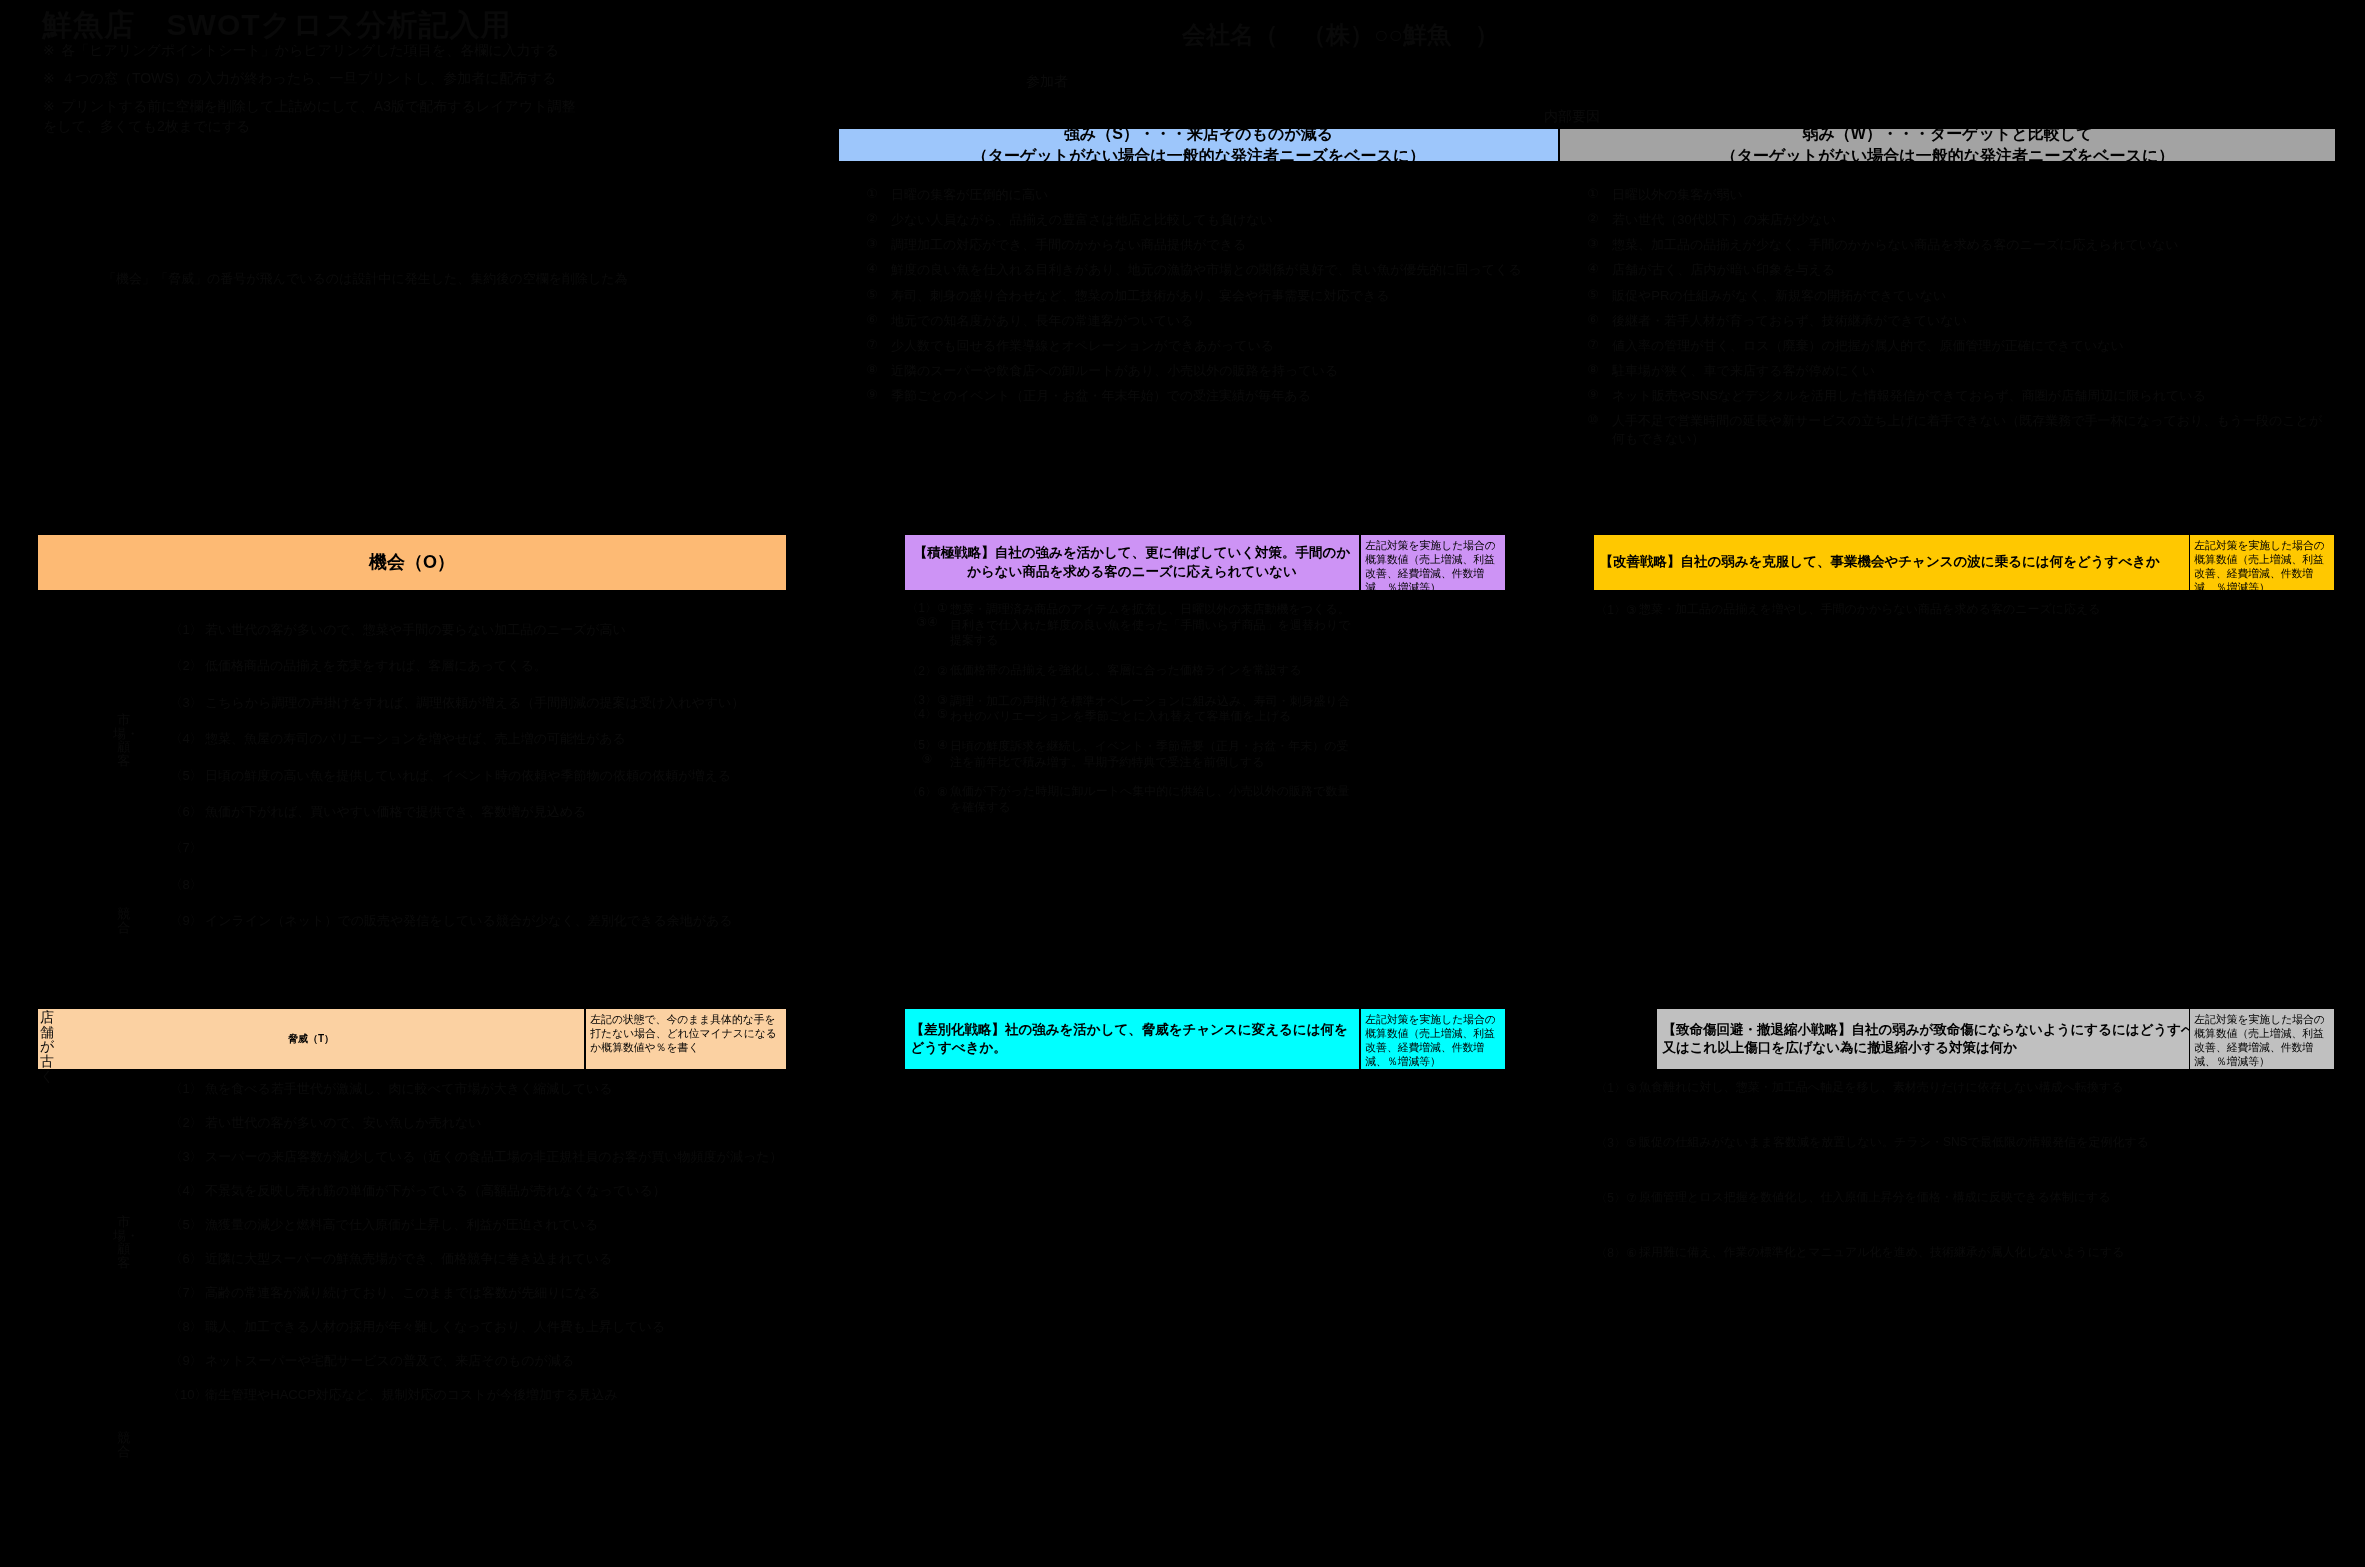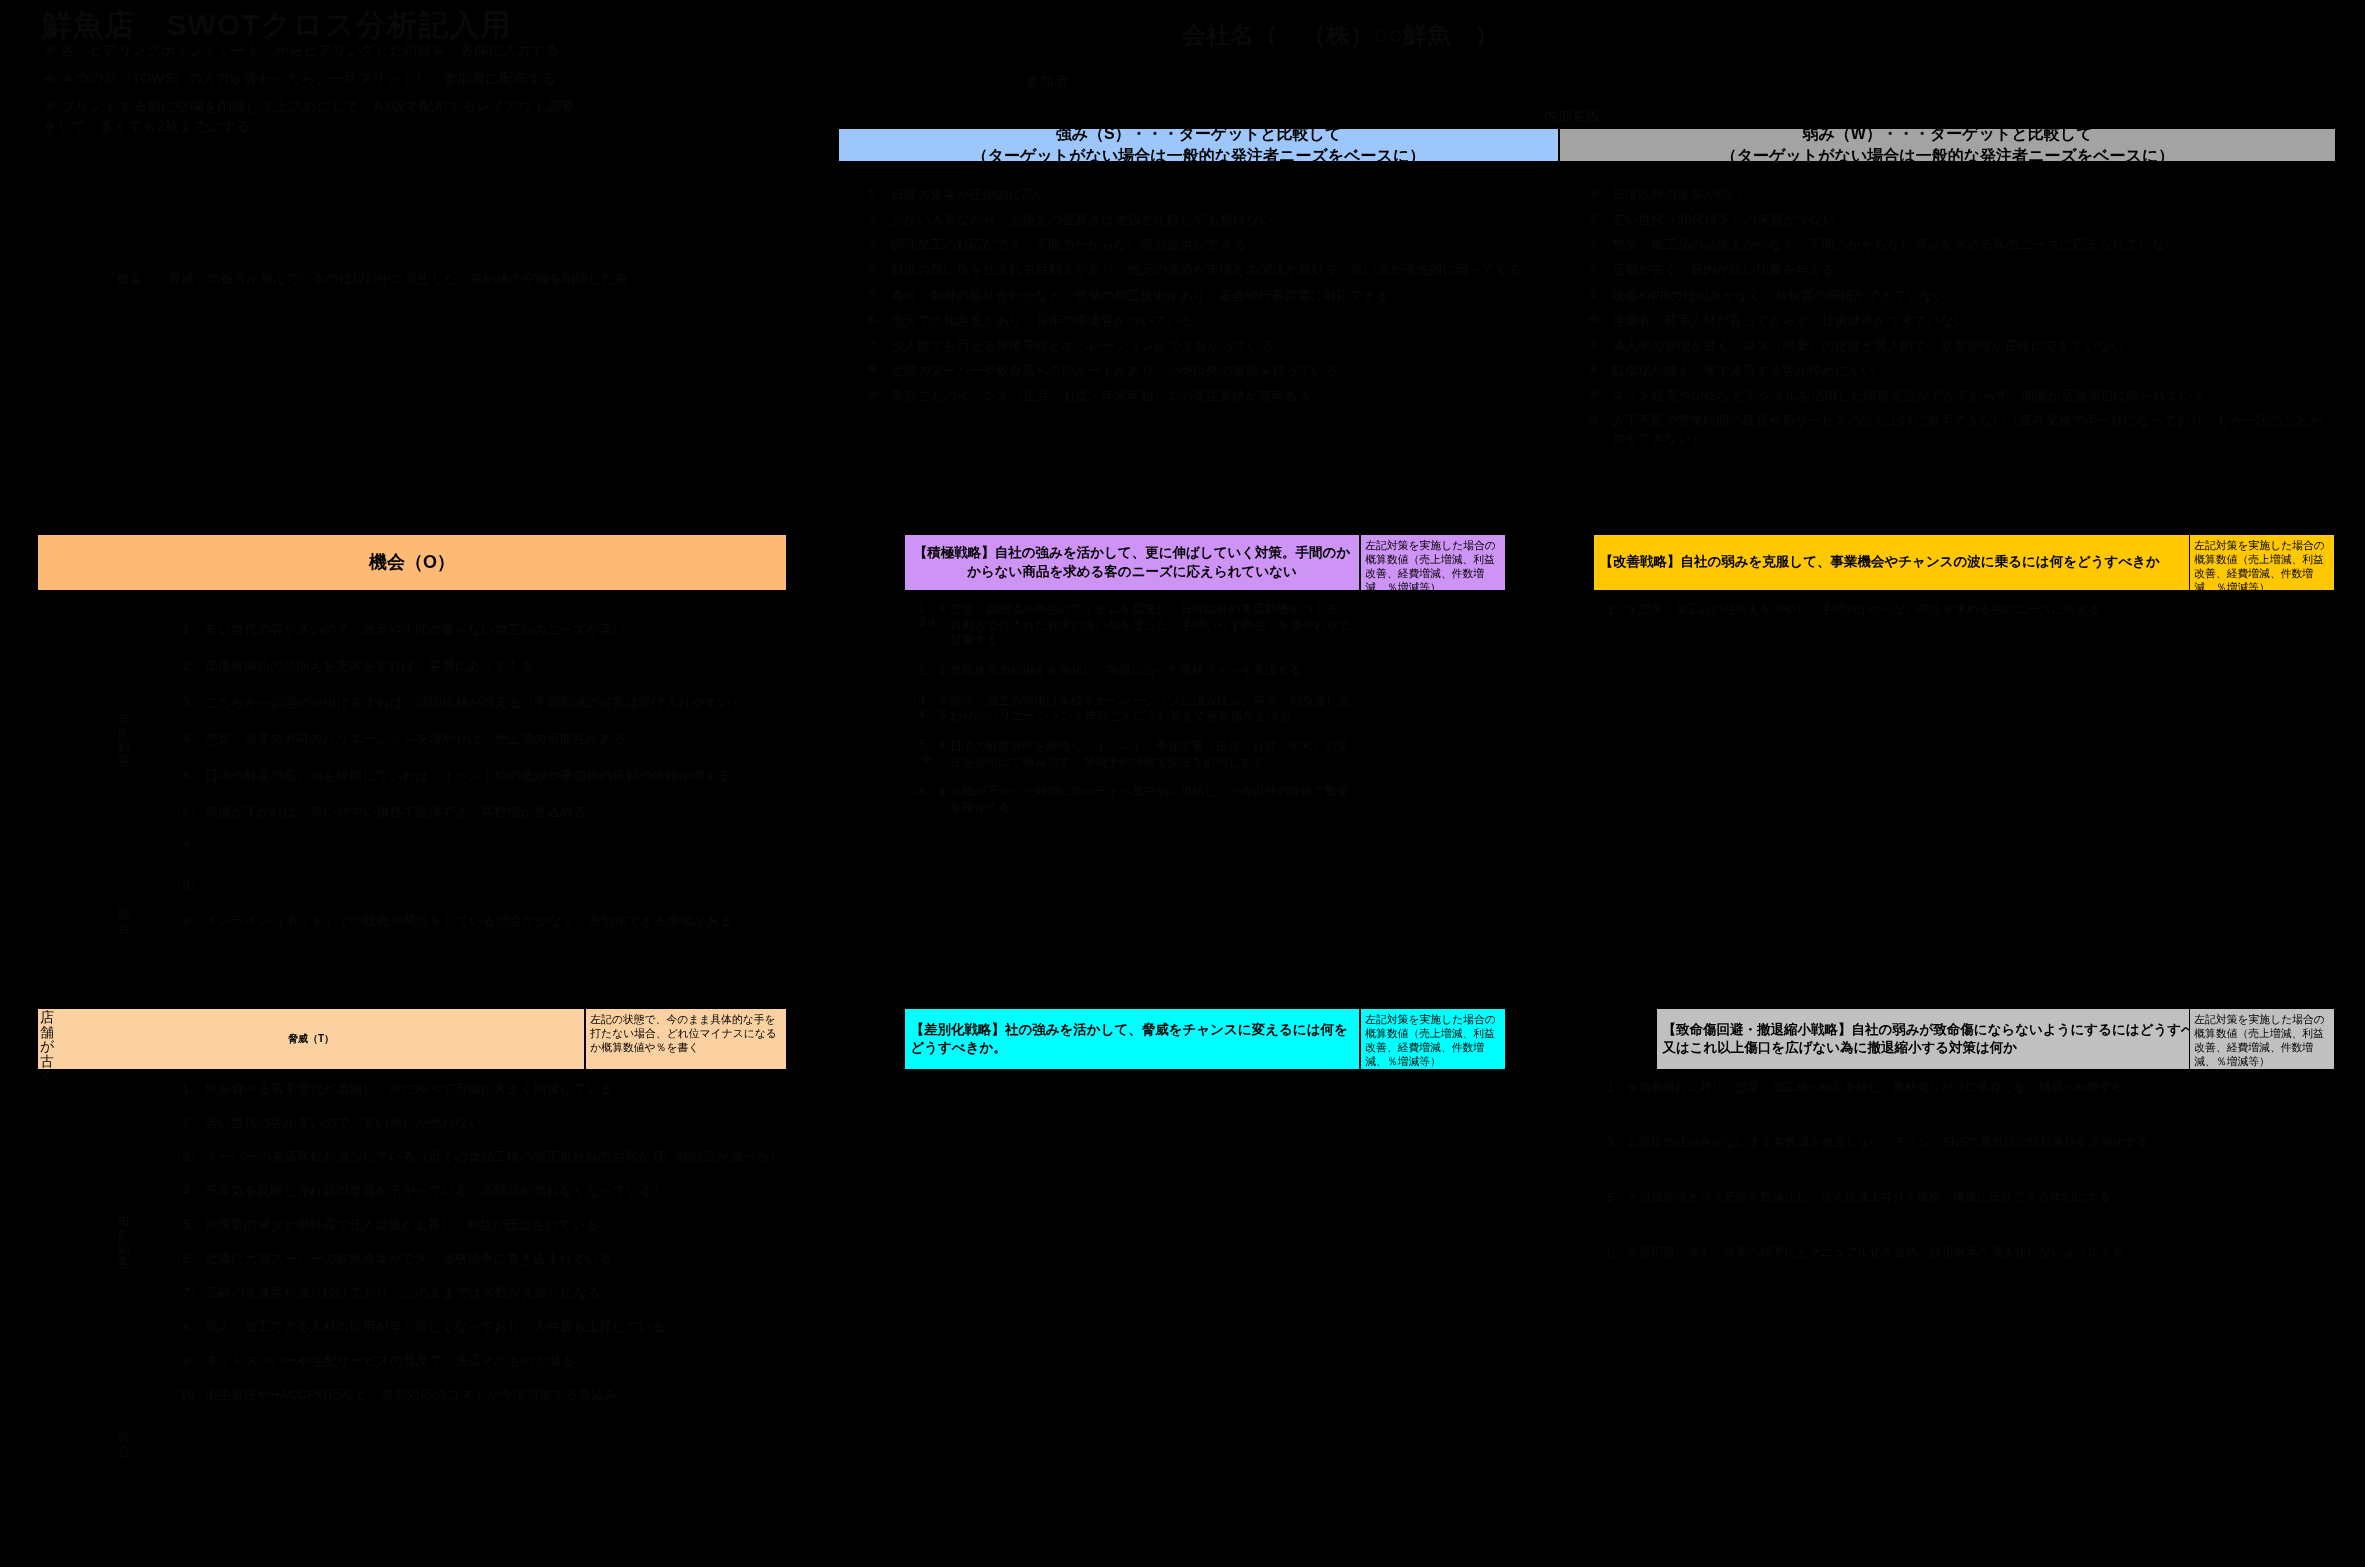--- a/index.html
+++ b/index.html
@@ -76,21 +76,21 @@
 
 <div class="abs subnote" style="left:103px;top:270px;width:702px;">「機会」「脅威」の番号が飛んでいるのは設計中に発生した、集約後の空欄を削除した為</div>
 
 <div class="abs company" style="left:1182px;top:19px;">会社名（　（株）○○鮮魚　）</div>
 
 <div class="abs participants" style="left:1026px;top:73px;">参加者</div>
 
 <div class="abs side-label" style="left:1544px;top:108px;">内部要因</div>
 
 <div class="abs hdr hdr-s" style="left:838px;top:128px;width:721px;height:34px;flex-direction:column;">
-  <div>強み（S）・・・ターゲットと比較して</div>
+  <div>強み（S）・・・来店そのものが減る</div>
   <div>（ターゲットがない場合は一般的な発注者ニーズをベースに）</div>
 </div>
 
 <div class="abs hdr hdr-w" style="left:1559px;top:128px;width:777px;height:34px;flex-direction:column;">
   <div>弱み（W）・・・ターゲットと比較して</div>
   <div>（ターゲットがない場合は一般的な発注者ニーズをベースに）</div>
 </div>
 
 <div class="list" style="left:853px;top:186px;width:702px;">
     <div class="row" style="margin-bottom: 7.6px;">

